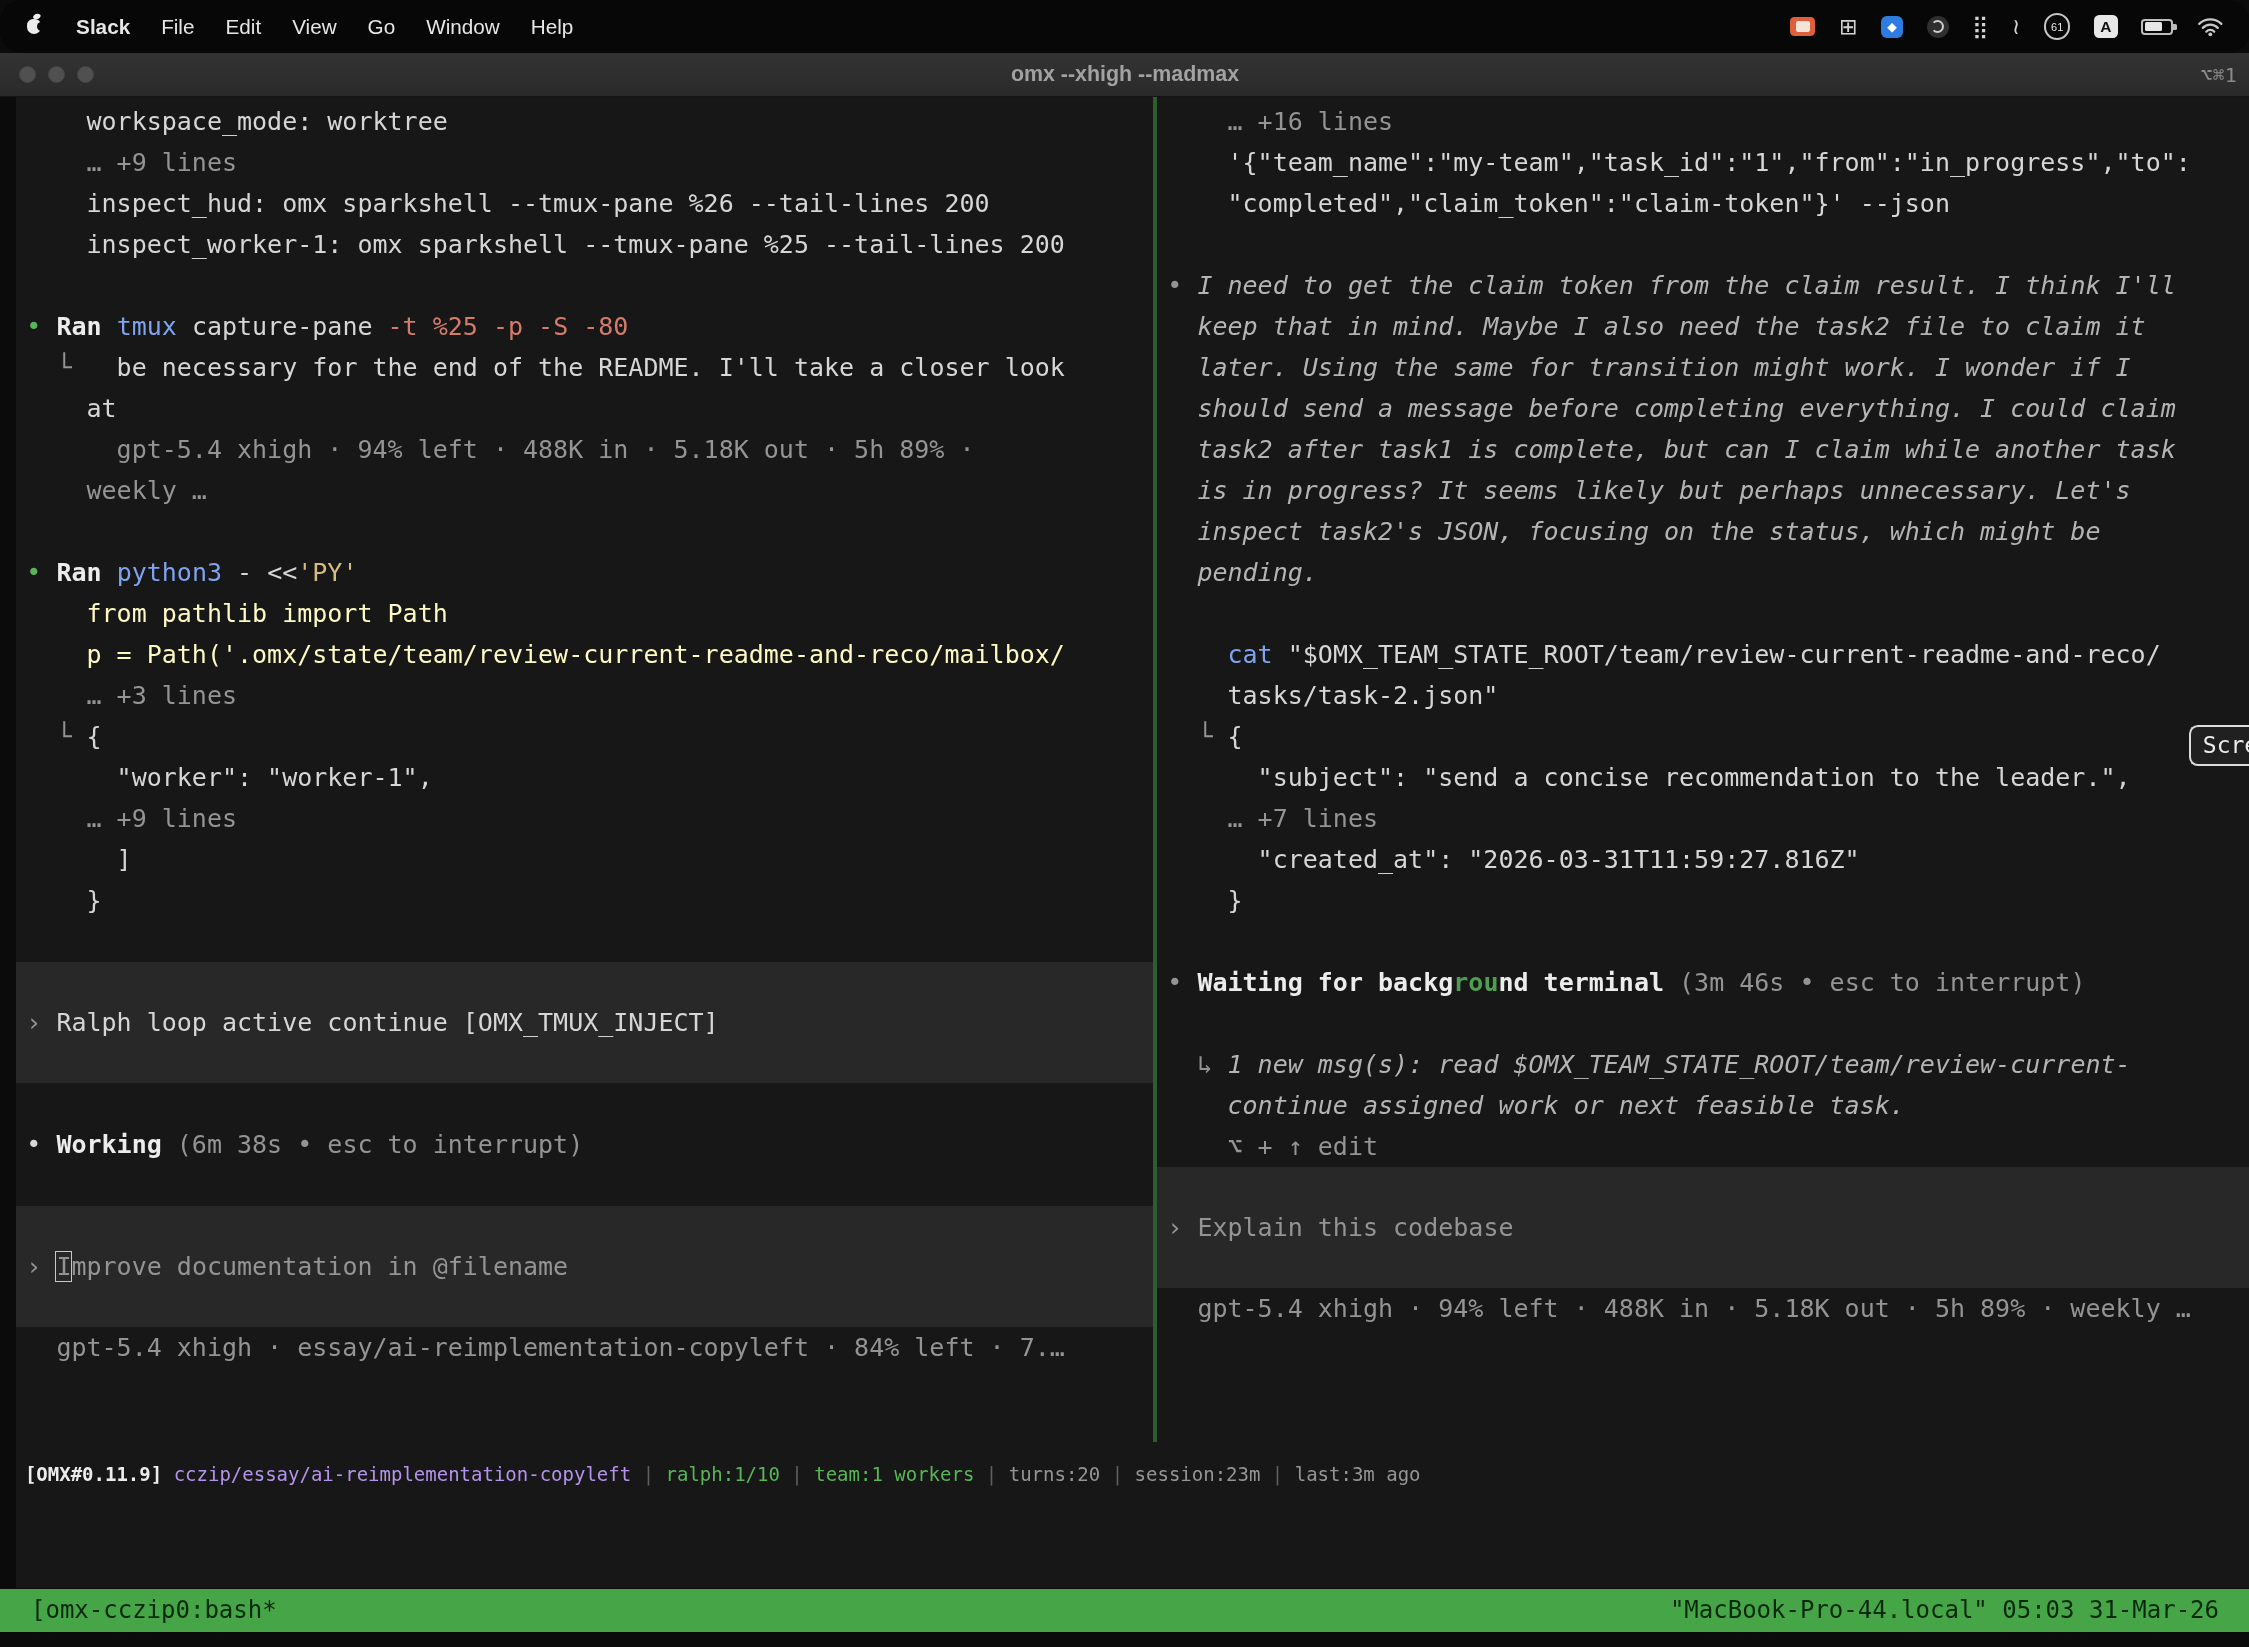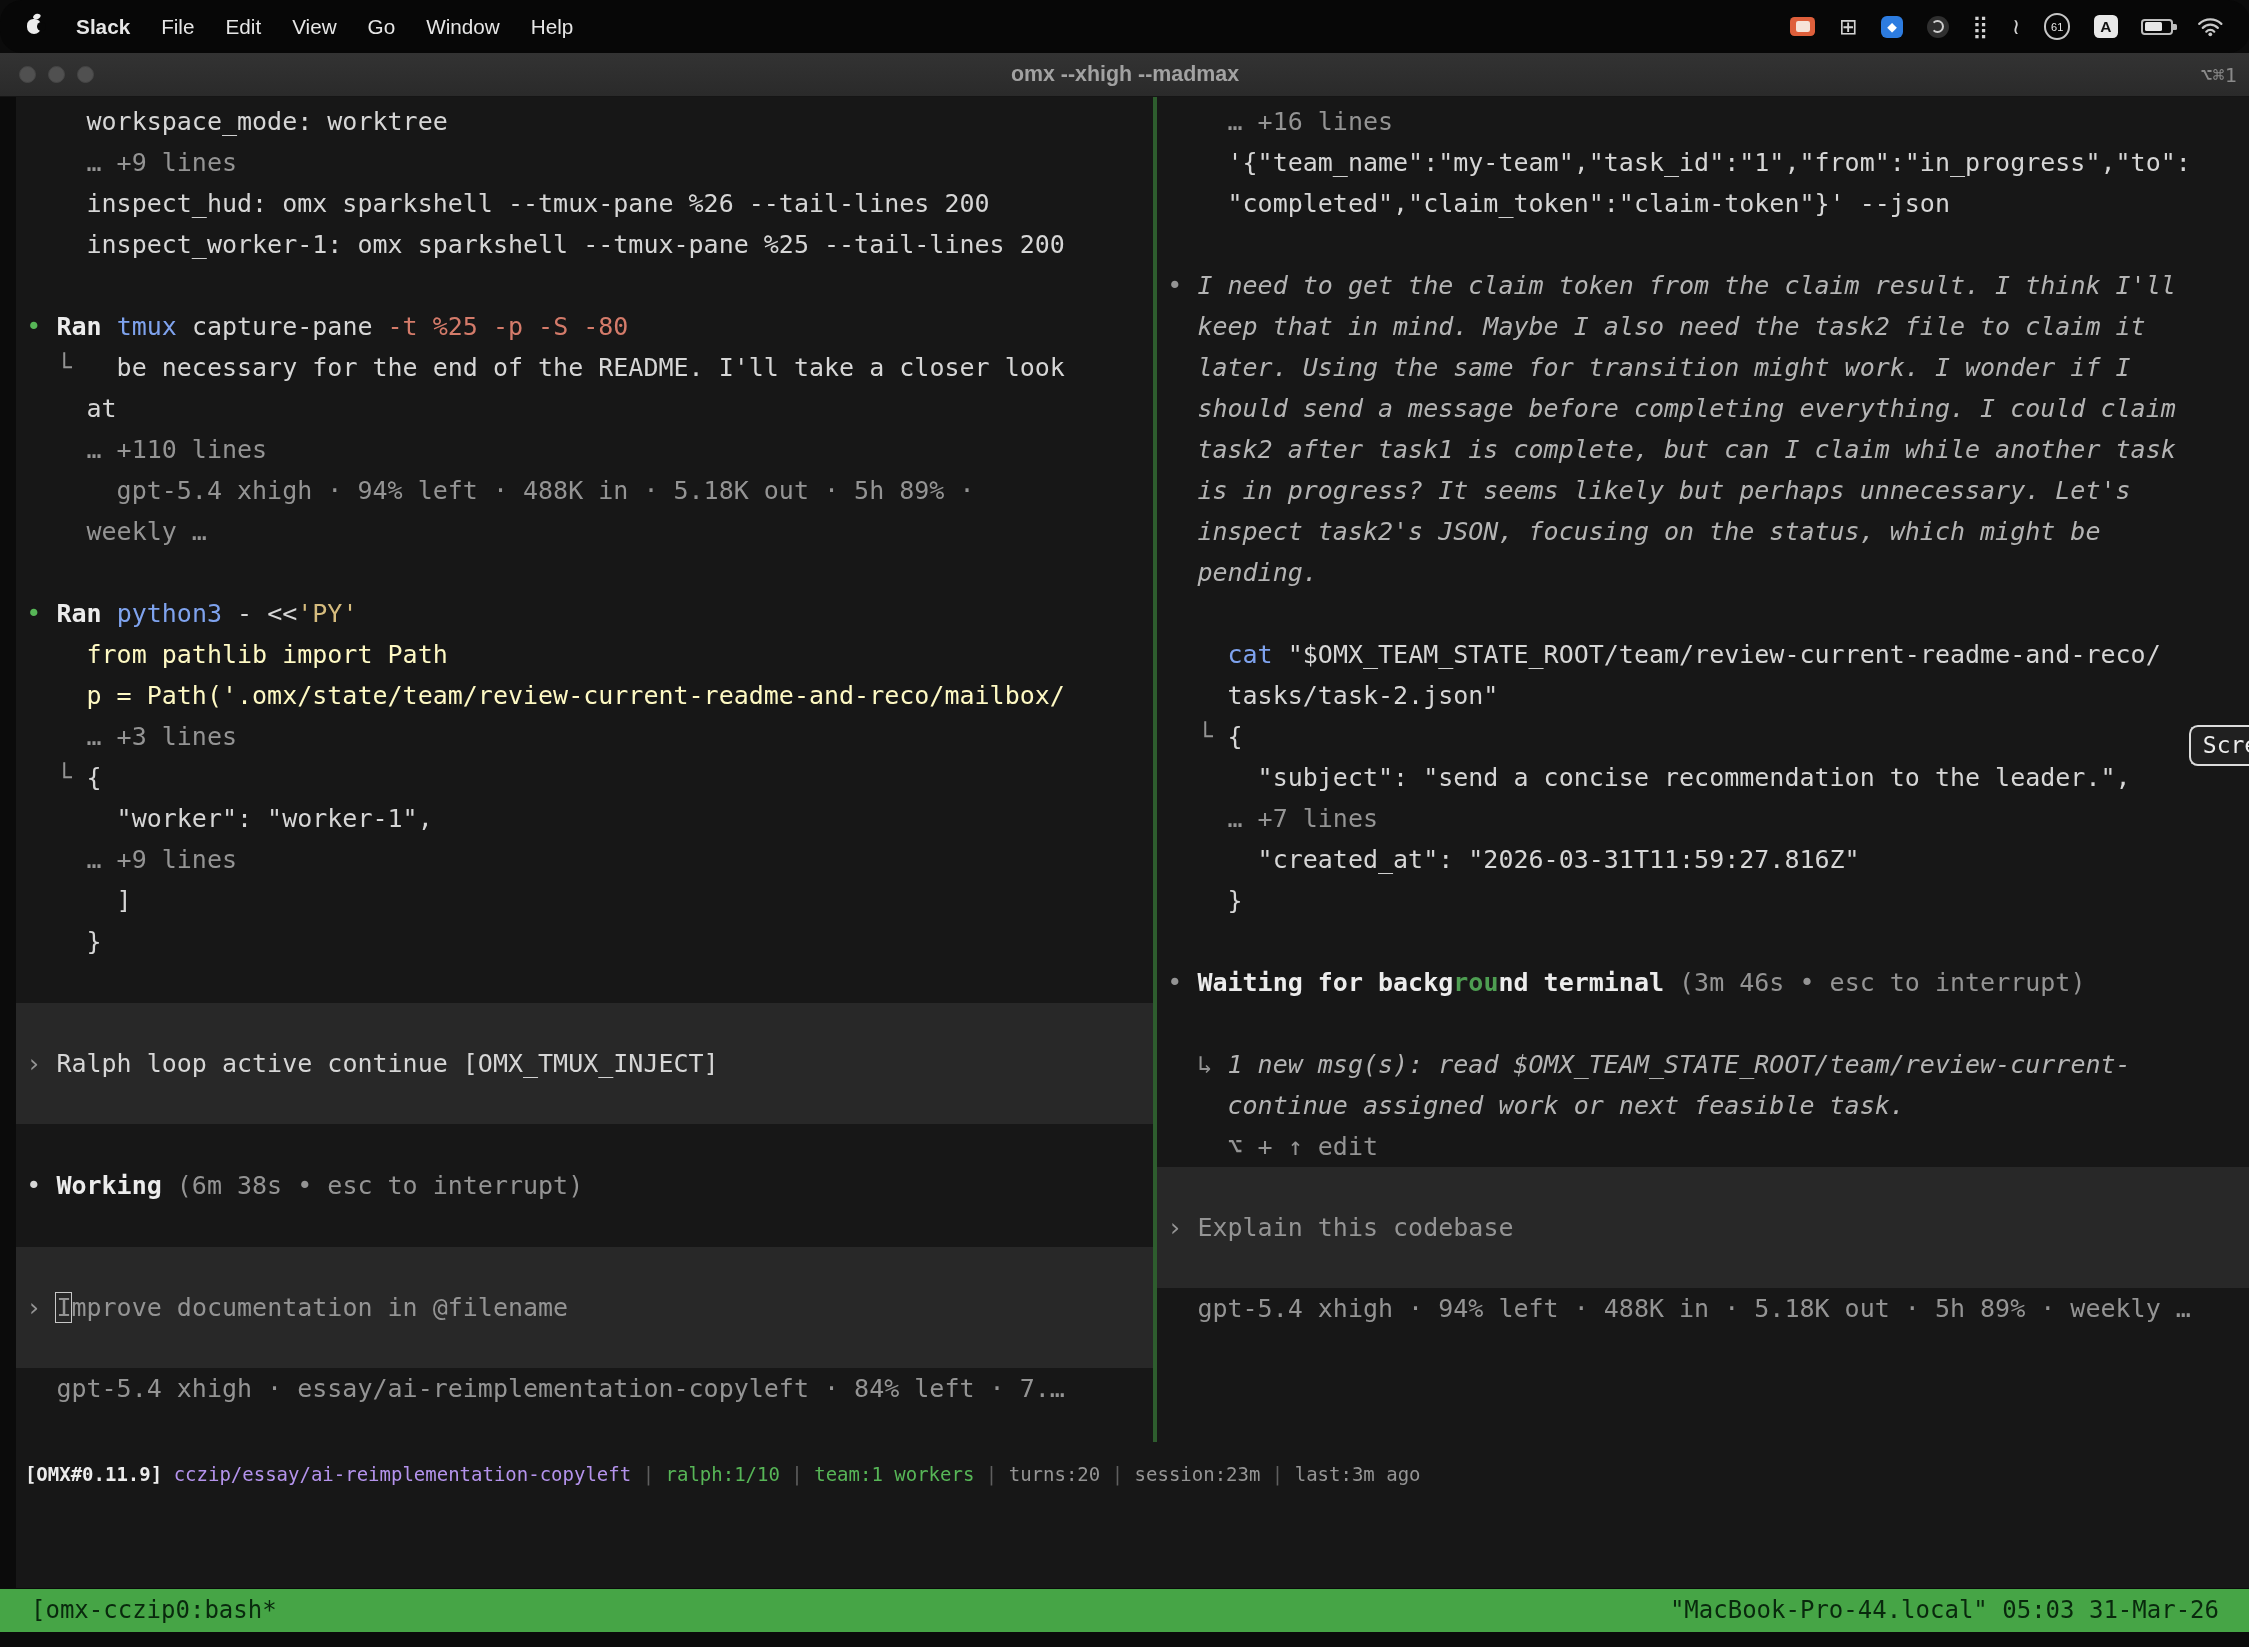--- a/index.html
+++ b/index.html
@@ -134,21 +134,20 @@
 <div class="terminal">
   <div class="pane pane-left" id="pane-left">
       <div class="tl"><span class="c-fg">    workspace_mode: worktree</span></div>
       <div class="tl"><span class="c-dim">    … +9 lines</span></div>
       <div class="tl"><span class="c-fg">    inspect_hud: omx sparkshell --tmux-pane %26 --tail-lines 200</span></div>
       <div class="tl"><span class="c-fg">    inspect_worker-1: omx sparkshell --tmux-pane %25 --tail-lines 200</span></div>
       <div class="tl"></div>
       <div class="tl"><span class="c-grn">• </span><span class="c-wb">Ran </span><span class="c-blu">tmux</span><span class="c-fg"> capture-pane </span><span class="c-red">-t %25 -p -S -80</span></div>
       <div class="tl"><span class="c-dim">  └   </span><span class="c-fg">be necessary for the end of the README. I'll take a closer look</span></div>
       <div class="tl"><span class="c-fg">    at</span></div>
-      <div class="tl"><span class="c-dim">    … +110 lines</span></div>
       <div class="tl"><span class="c-dim">      gpt-5.4 xhigh · 94% left · 488K in · 5.18K out · 5h 89% ·</span></div>
       <div class="tl"><span class="c-dim">    weekly …</span></div>
       <div class="tl"></div>
       <div class="tl"><span class="c-grn">• </span><span class="c-wb">Ran </span><span class="c-blu">python3</span><span class="c-fg"> - &lt;&lt;</span><span class="c-yel">'PY'</span></div>
       <div class="tl"><span class="c-cod">    from pathlib import Path</span></div>
       <div class="tl"><span class="c-cod">    p = Path('.omx/state/team/review-current-readme-and-reco/mailbox/</span></div>
       <div class="tl"><span class="c-dim">    … +3 lines</span></div>
       <div class="tl"><span class="c-dim">  └ </span><span class="c-fg">{</span></div>
       <div class="tl"><span class="c-fg">      "worker": "worker-1",</span></div>
       <div class="tl"><span class="c-dim">    … +9 lines</span></div>

